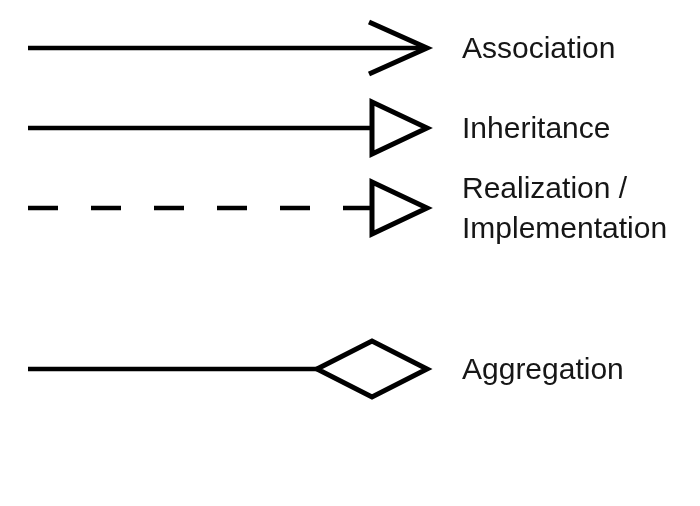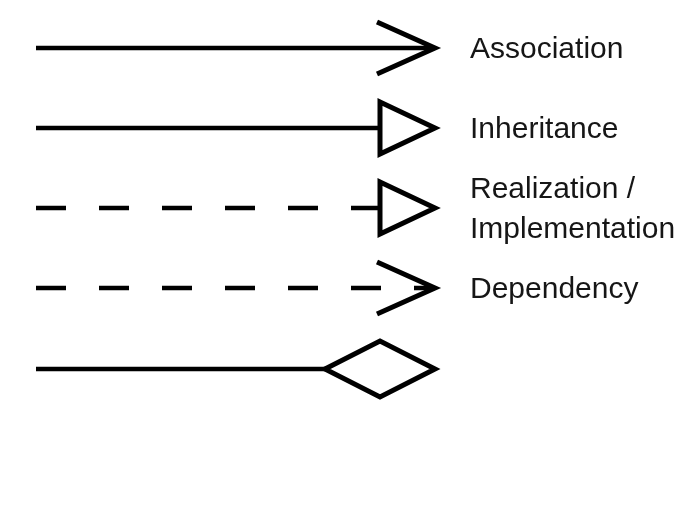--- a/index.html
+++ b/index.html
@@ -12,21 +12,21 @@
     font-family: "Liberation Sans", "DejaVu Sans", sans-serif;
   }
   .legend {
     position: relative;
     width: 700px;
     height: 506px;
     background: #ffffff;
   }
   .row {
     position: absolute;
-    left: 8px;
+    left: 0;
     width: 588px;
     height: 80px;
   }
   .sym {
     position: absolute;
     left: 0;
     top: 0;
     width: 440px;
     height: 80px;
     display: block;
@@ -66,29 +66,23 @@
   </div>
 
   <div class="row" style="top:88px">
     <svg class="sym" viewBox="0 0 440 80">
       <line x1="28" y1="40" x2="373" y2="40" stroke="#000" stroke-width="4.5"></line>
       <polygon points="372,14 427,40 372,66" fill="#ffffff" stroke="#000" stroke-width="5"></polygon>
     </svg>
     <div class="label">Inheritance</div>
   </div>
 
-  <div class="row" style="top:248px">
-    <svg class="sym" viewBox="0 0 440 80">
-      <line x1="28" y1="40" x2="424" y2="40" stroke="#000" stroke-width="4.5" stroke-dasharray="30 33"></line>
-      <polyline points="369,14 427,40 369,66" fill="none" stroke="#000" stroke-width="5"></polyline>
-    </svg>
-    <div class="label">Dependency</div>
-  </div>
 
   <div class="row" style="top:329px">
     <svg class="sym" viewBox="0 0 440 80">
       <line x1="28" y1="40" x2="320" y2="40" stroke="#000" stroke-width="4.5"></line>
       <polygon points="317,40 372,12 427,40 372,68" fill="#ffffff" stroke="#000" stroke-width="5"></polygon>
     </svg>
+    <div class="label">Aggregation</div>
   </div>
 
 
 </div>
 
 </body></html>

